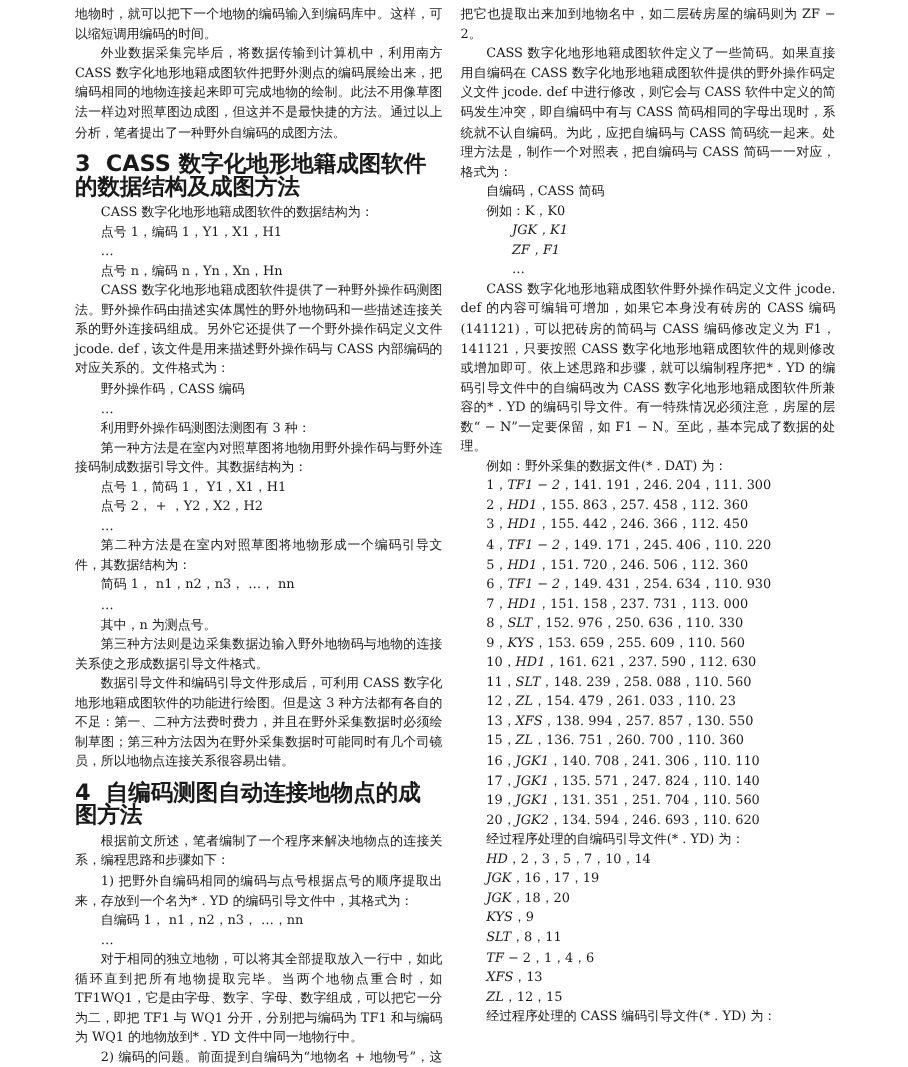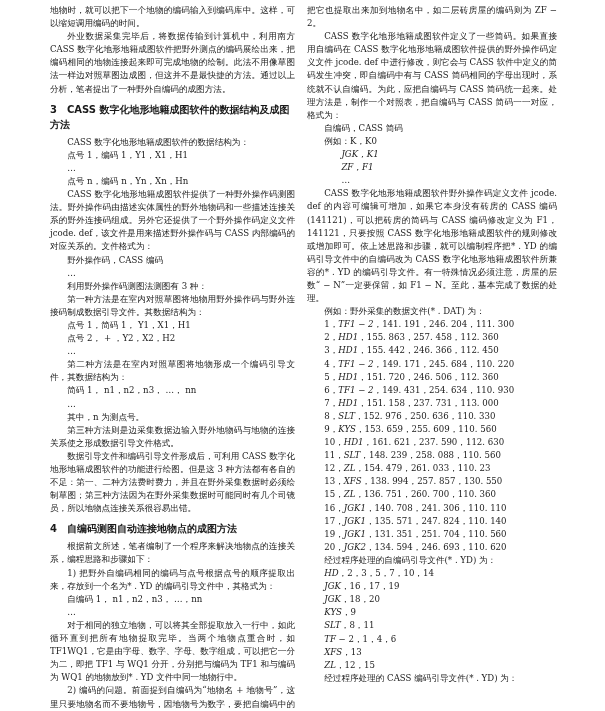--- a/index.html
+++ b/index.html
@@ -9,21 +9,21 @@
     color: #1a1a1a;
   }
   .col { position: absolute; top: 4px; font-size: 8.6px; line-height: 13.1px; }
   .col-left { left: 50px; width: 245px; }
   .col-right { left: 307px; width: 250px; }
   .p { margin: 0; text-align: justify; }
   .ind { text-indent: 2em; }
   .line { margin: 0; white-space: nowrap; }
   .in1 { padding-left: 2em; }
   .in2 { padding-left: 4em; }
-  .heading { font-family: "DejaVu Sans", "Liberation Sans", sans-serif; font-weight: bold; font-size: 10px; line-height: 15px; margin: 6px 0 4px 0; }
+  .heading { font-family: "DejaVu Sans", "Liberation Sans", sans-serif; font-weight: bold; font-size: 15px; line-height: 15px; margin: 6px 0 4px 0; }
   .heading .num { margin-right: 10px; }
   i, .it { font-style: italic; }
 </style>
 </head>
 <body>
 
 <div class="col col-left">
   <p class="p">地物时，就可以把下一个地物的编码输入到编码库中。这样，可以缩短调用编码的时间。</p>
   <p class="p ind">外业数据采集完毕后，将数据传输到计算机中，利用南方CASS 数字化地形地籍成图软件把野外测点的编码展绘出来，把编码相同的地物连接起来即可完成地物的绘制。此法不用像草图法一样边对照草图边成图，但这并不是最快捷的方法。通过以上分析，笔者提出了一种野外自编码的成图方法。</p>
   <div class="heading">
@@ -65,21 +65,21 @@
   <p class="line in1">例如：K，K0</p>
   <p class="line in2 it">JGK，K1</p>
   <p class="line in2 it">ZF，F1</p>
   <p class="line in2">…</p>
   <p class="p ind">CASS 数字化地形地籍成图软件野外操作码定义文件 jcode. def 的内容可编辑可增加，如果它本身没有砖房的 CASS 编码(141121)，可以把砖房的简码与 CASS 编码修改定义为 F1，141121，只要按照 CASS 数字化地形地籍成图软件的规则修改或增加即可。依上述思路和步骤，就可以编制程序把* . YD 的编码引导文件中的自编码改为 CASS 数字化地形地籍成图软件所兼容的* . YD 的编码引导文件。有一特殊情况必须注意，房屋的层数“ − N”一定要保留，如 F1 − N。至此，基本完成了数据的处理。</p>
   <p class="line in1">例如：野外采集的数据文件(* . DAT) 为：</p>
   <div id="dat-list">
       <p class="line in1"><span>1</span>，<i>TF1 − 2</i>，<span>141. 191</span>，<span>246. 204</span>，<span>111. 300</span></p>
       <p class="line in1"><span>2</span>，<i>HD1</i>，<span>155. 863</span>，<span>257. 458</span>，<span>112. 360</span></p>
       <p class="line in1"><span>3</span>，<i>HD1</i>，<span>155. 442</span>，<span>246. 366</span>，<span>112. 450</span></p>
-      <p class="line in1"><span>4</span>，<i>TF1 − 2</i>，<span>149. 171</span>，<span>245. 684</span>，<span>110. 220</span></p>
+      <p class="line in1"><span>4</span>，<i>TF1 − 2</i>，<span>149. 171</span>，<span>245. 406</span>，<span>110. 220</span></p>
       <p class="line in1"><span>5</span>，<i>HD1</i>，<span>151. 720</span>，<span>246. 506</span>，<span>112. 360</span></p>
       <p class="line in1"><span>6</span>，<i>TF1 − 2</i>，<span>149. 431</span>，<span>254. 634</span>，<span>110. 930</span></p>
       <p class="line in1"><span>7</span>，<i>HD1</i>，<span>151. 158</span>，<span>237. 731</span>，<span>113. 000</span></p>
       <p class="line in1"><span>8</span>，<i>SLT</i>，<span>152. 976</span>，<span>250. 636</span>，<span>110. 330</span></p>
       <p class="line in1"><span>9</span>，<i>KYS</i>，<span>153. 659</span>，<span>255. 609</span>，<span>110. 560</span></p>
       <p class="line in1"><span>10</span>，<i>HD1</i>，<span>161. 621</span>，<span>237. 590</span>，<span>112. 630</span></p>
       <p class="line in1"><span>11</span>，<i>SLT</i>，<span>148. 239</span>，<span>258. 088</span>，<span>110. 560</span></p>
       <p class="line in1"><span>12</span>，<i>ZL</i>，<span>154. 479</span>，<span>261. 033</span>，<span>110. 23</span></p>
       <p class="line in1"><span>13</span>，<i>XFS</i>，<span>138. 994</span>，<span>257. 857</span>，<span>130. 550</span></p>
       <p class="line in1"><span>15</span>，<i>ZL</i>，<span>136. 751</span>，<span>260. 700</span>，<span>110. 360</span></p>

